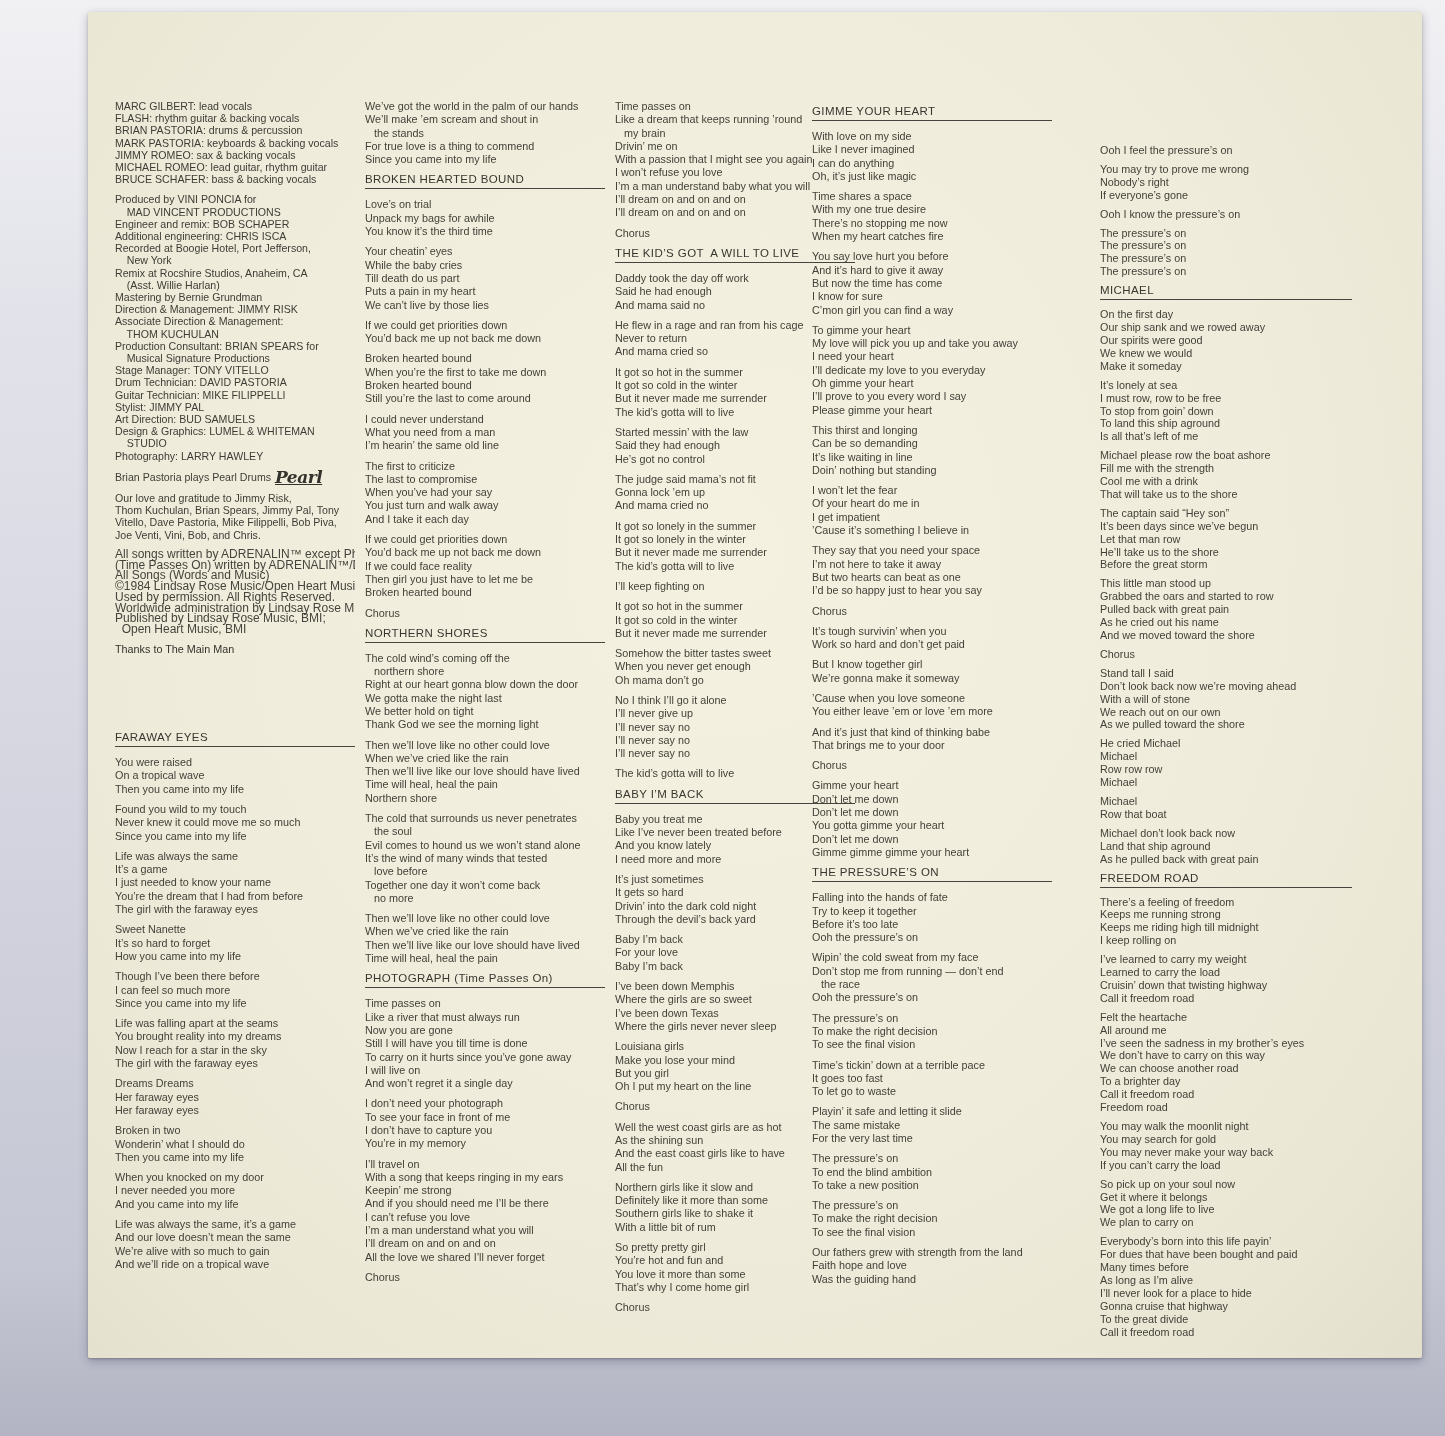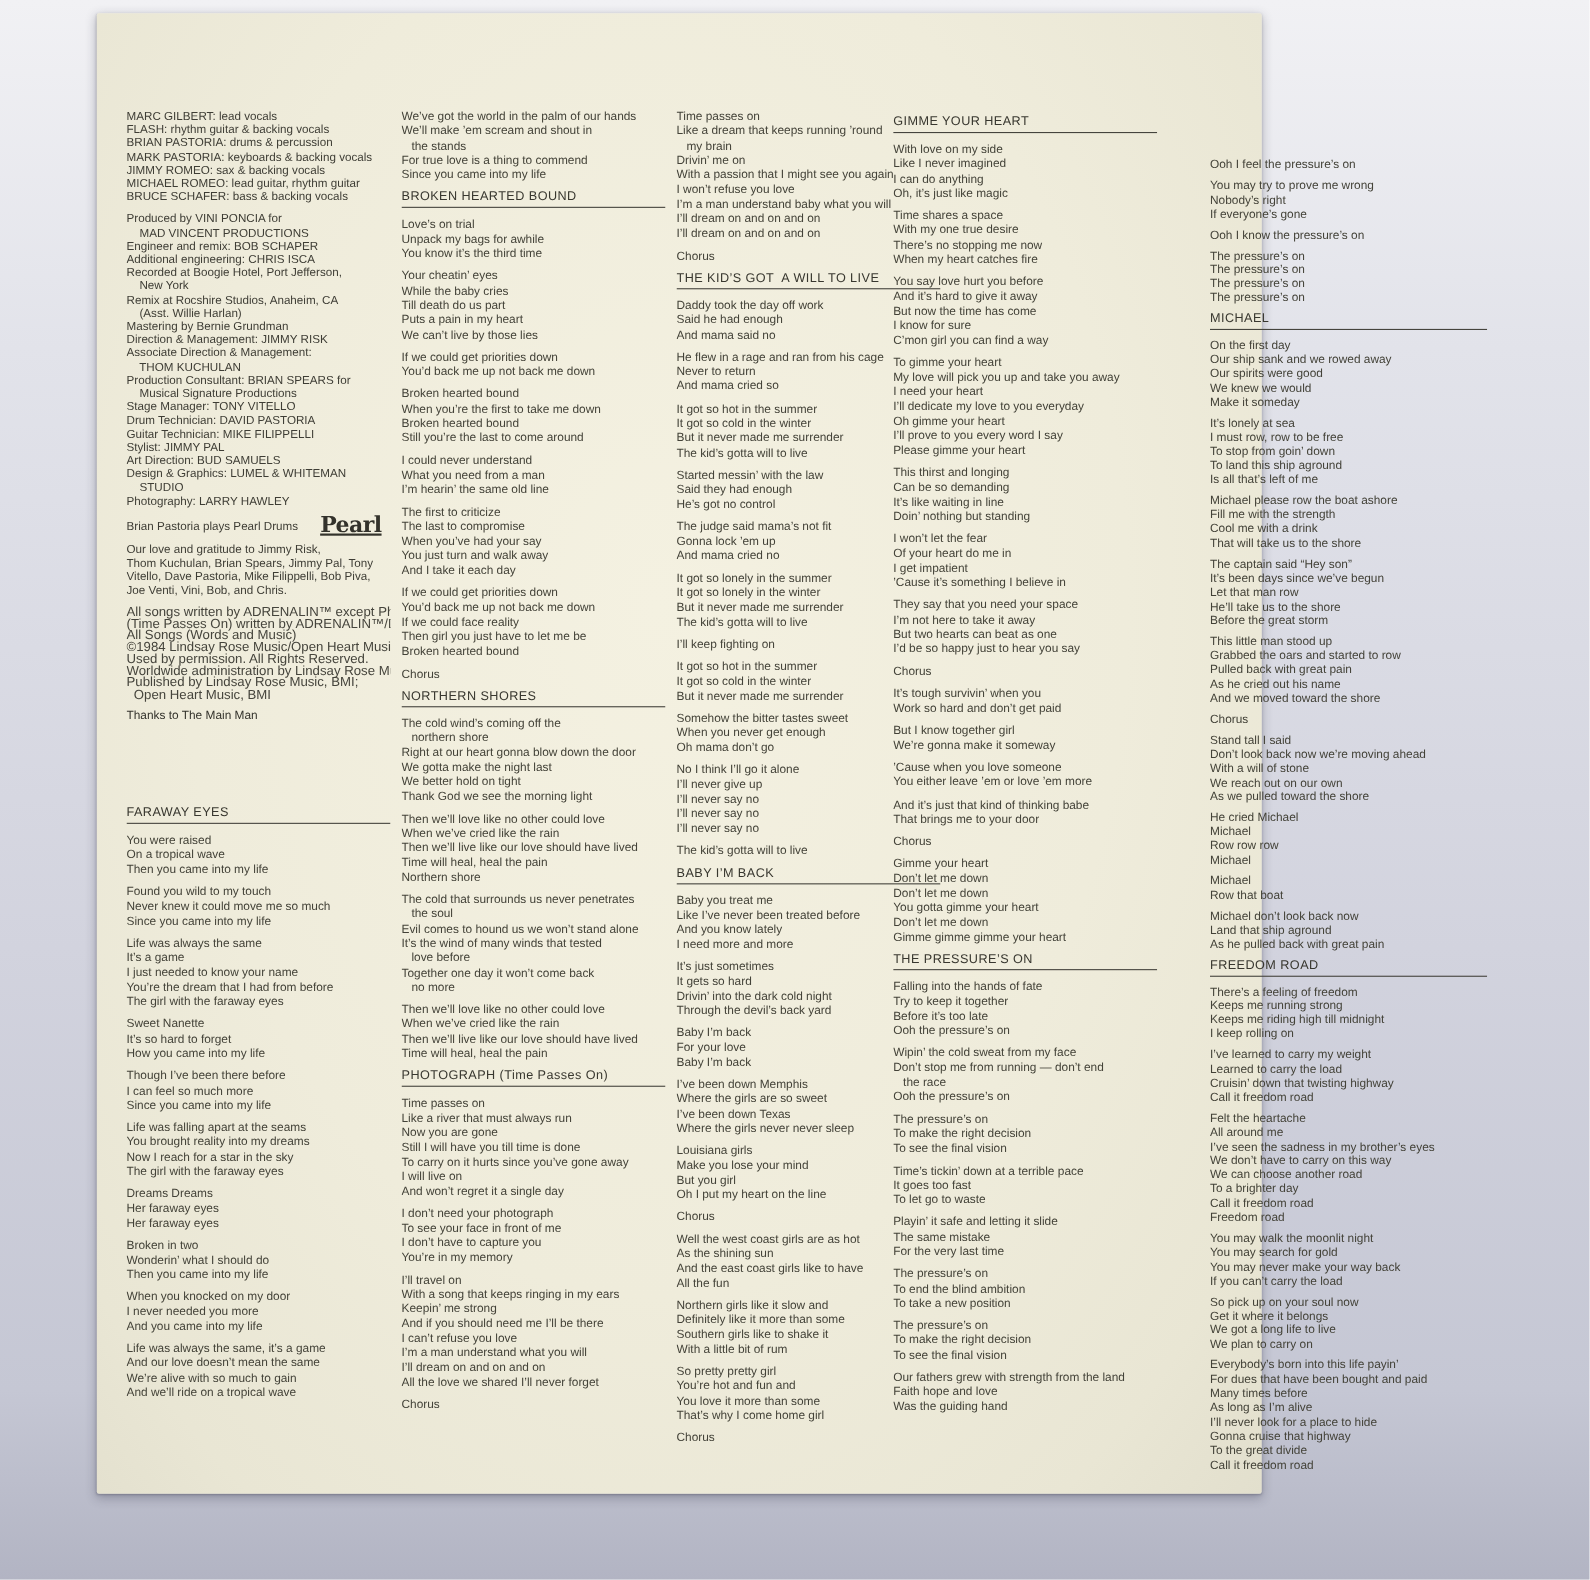--- a/index.html
+++ b/index.html
@@ -2,21 +2,21 @@
 <html><head>
 <meta charset="utf-8">
 <style>
   html,body{margin:0;padding:0;}
   body{
     width:1445px;height:1436px;overflow:hidden;position:relative;
     background:linear-gradient(180deg,#f1f1f4 0%,#e2e3ea 22%,#d2d3de 60%,#c5c7d4 88%,#b2b4c3 100%);
     font-family:"Liberation Sans", sans-serif;
   }
   .paper{
-    position:absolute;left:88px;top:12px;width:1059px;height:1346px;
+    position:absolute;left:88px;top:12px;width:1334px;height:1346px;
     background:radial-gradient(ellipse at 48% 40%, #f4f1e1 0%, #efecdb 55%, #e9e6d4 85%, #e2dfcd 100%);
     box-shadow:0 3px 10px rgba(40,40,60,0.30), 0 1px 2px rgba(40,40,60,0.25);
     border-radius:2px;
     color:#403f37;
   }
   .col{
     position:absolute;top:88px;bottom:14px;width:240px;overflow:hidden;
     white-space:pre;
   }
   .col.c0{left:27px;}
@@ -33,23 +33,23 @@
   .tight .stanza .line{line-height:12.9px;}
   .tight .stanza{margin-bottom:6px;}
   .song-title{
     font-size:11.5px;letter-spacing:.4px;color:#38372f;
     padding-bottom:3px;border-bottom:1.4px solid #45443d;
     margin:5px 0 9px 0;white-space:pre;
   }
   .tight .song-title{margin:4px 0 8px 0;}
   .pearl-row{font-size:10.6px;line-height:14px;color:#3e3d35;margin-bottom:8px;}
   .pearl-logo{
-    font-family:"DejaVu Serif", serif;font-weight:bold;
-    font-size:20px;letter-spacing:-0.5px;text-decoration:underline;
-    color:#33322b;margin-left:20px;vertical-align:-2px;display:inline-block;
+    font-family:"DejaVu Serif", serif;font-style:italic;font-weight:bold;
+    font-size:17px;letter-spacing:-0.5px;text-decoration:underline;
+    color:#33322b;margin-left:4px;vertical-align:-2px;display:inline-block;
   }
   .gap{width:100%;}
 </style>
 </head>
 <body>
 
 <div class="paper">
   <div id="columns-root">
       <div class="col c0"><div class="block credits"><div class="line">MARC GILBERT: lead vocals</div><div class="line">FLASH: rhythm guitar &amp; backing vocals</div><div class="line">BRIAN PASTORIA: drums &amp; percussion</div><div class="line">MARK PASTORIA: keyboards &amp; backing vocals</div><div class="line">JIMMY ROMEO: sax &amp; backing vocals</div><div class="line">MICHAEL ROMEO: lead guitar, rhythm guitar</div><div class="line">BRUCE SCHAFER: bass &amp; backing vocals</div></div><div class="block credits"><div class="line">Produced by VINI PONCIA for</div><div class="line">    MAD VINCENT PRODUCTIONS</div><div class="line">Engineer and remix: BOB SCHAPER</div><div class="line">Additional engineering: CHRIS ISCA</div><div class="line">Recorded at Boogie Hotel, Port Jefferson,</div><div class="line">    New York</div><div class="line">Remix at Rocshire Studios, Anaheim, CA</div><div class="line">    (Asst. Willie Harlan)</div><div class="line">Mastering by Bernie Grundman</div><div class="line">Direction &amp; Management: JIMMY RISK</div><div class="line">Associate Direction &amp; Management:</div><div class="line">    THOM KUCHULAN</div><div class="line">Production Consultant: BRIAN SPEARS for</div><div class="line">    Musical Signature Productions</div><div class="line">Stage Manager: TONY VITELLO</div><div class="line">Drum Technician: DAVID PASTORIA</div><div class="line">Guitar Technician: MIKE FILIPPELLI</div><div class="line">Stylist: JIMMY PAL</div><div class="line">Art Direction: BUD SAMUELS</div><div class="line">Design &amp; Graphics: LUMEL &amp; WHITEMAN</div><div class="line">    STUDIO</div><div class="line">Photography: LARRY HAWLEY</div></div><div class="pearl-row"><span>Brian Pastoria plays Pearl Drums</span><span class="pearl-logo">Pearl</span></div><div class="block credits"><div class="line">Our love and gratitude to Jimmy Risk,</div><div class="line">Thom Kuchulan, Brian Spears, Jimmy Pal, Tony</div><div class="line">Vitello, Dave Pastoria, Mike Filippelli, Bob Piva,</div><div class="line">Joe Venti, Vini, Bob, and Chris.</div></div><div class="block small"><div class="line">All songs written by ADRENALIN™ except Photograph</div><div class="line">(Time Passes On) written by ADRENALIN™/David Larson.</div><div class="line">All Songs (Words and Music)</div><div class="line">©1984 Lindsay Rose Music/Open Heart Music</div><div class="line">Used by permission. All Rights Reserved.</div><div class="line">Worldwide administration by Lindsay Rose Music, BMI</div><div class="line">Published by Lindsay Rose Music, BMI;</div><div class="line">  Open Heart Music, BMI</div></div><div class="block bold"><div class="line">Thanks to The Main Man</div></div><div class="gap" style="height: 62px;"></div><div class="song-title">FARAWAY EYES</div><div class="block stanza"><div class="line">You were raised</div><div class="line">On a tropical wave</div><div class="line">Then you came into my life</div></div><div class="block stanza"><div class="line">Found you wild to my touch</div><div class="line">Never knew it could move me so much</div><div class="line">Since you came into my life</div></div><div class="block stanza"><div class="line">Life was always the same</div><div class="line">It’s a game</div><div class="line">I just needed to know your name</div><div class="line">You’re the dream that I had from before</div><div class="line">The girl with the faraway eyes</div></div><div class="block stanza"><div class="line">Sweet Nanette</div><div class="line">It’s so hard to forget</div><div class="line">How you came into my life</div></div><div class="block stanza"><div class="line">Though I’ve been there before</div><div class="line">I can feel so much more</div><div class="line">Since you came into my life</div></div><div class="block stanza"><div class="line">Life was falling apart at the seams</div><div class="line">You brought reality into my dreams</div><div class="line">Now I reach for a star in the sky</div><div class="line">The girl with the faraway eyes</div></div><div class="block stanza"><div class="line">Dreams Dreams</div><div class="line">Her faraway eyes</div><div class="line">Her faraway eyes</div></div><div class="block stanza"><div class="line">Broken in two</div><div class="line">Wonderin’ what I should do</div><div class="line">Then you came into my life</div></div><div class="block stanza"><div class="line">When you knocked on my door</div><div class="line">I never needed you more</div><div class="line">And you came into my life</div></div><div class="block stanza"><div class="line">Life was always the same, it’s a game</div><div class="line">And our love doesn’t mean the same</div><div class="line">We’re alive with so much to gain</div><div class="line">And we’ll ride on a tropical wave</div></div></div>
       <div class="col c1"><div class="block stanza"><div class="line">We’ve got the world in the palm of our hands</div><div class="line">We’ll make ’em scream and shout in</div><div class="line">   the stands</div><div class="line">For true love is a thing to commend</div><div class="line">Since you came into my life</div></div><div class="song-title">BROKEN HEARTED BOUND</div><div class="block stanza"><div class="line">Love’s on trial</div><div class="line">Unpack my bags for awhile</div><div class="line">You know it’s the third time</div></div><div class="block stanza"><div class="line">Your cheatin’ eyes</div><div class="line">While the baby cries</div><div class="line">Till death do us part</div><div class="line">Puts a pain in my heart</div><div class="line">We can’t live by those lies</div></div><div class="block stanza"><div class="line">If we could get priorities down</div><div class="line">You’d back me up not back me down</div></div><div class="block stanza"><div class="line">Broken hearted bound</div><div class="line">When you’re the first to take me down</div><div class="line">Broken hearted bound</div><div class="line">Still you’re the last to come around</div></div><div class="block stanza"><div class="line">I could never understand</div><div class="line">What you need from a man</div><div class="line">I’m hearin’ the same old line</div></div><div class="block stanza"><div class="line">The first to criticize</div><div class="line">The last to compromise</div><div class="line">When you’ve had your say</div><div class="line">You just turn and walk away</div><div class="line">And I take it each day</div></div><div class="block stanza"><div class="line">If we could get priorities down</div><div class="line">You’d back me up not back me down</div><div class="line">If we could face reality</div><div class="line">Then girl you just have to let me be</div><div class="line">Broken hearted bound</div></div><div class="block stanza"><div class="line">Chorus</div></div><div class="song-title">NORTHERN SHORES</div><div class="block stanza"><div class="line">The cold wind’s coming off the</div><div class="line">   northern shore</div><div class="line">Right at our heart gonna blow down the door</div><div class="line">We gotta make the night last</div><div class="line">We better hold on tight</div><div class="line">Thank God we see the morning light</div></div><div class="block stanza"><div class="line">Then we’ll love like no other could love</div><div class="line">When we’ve cried like the rain</div><div class="line">Then we’ll live like our love should have lived</div><div class="line">Time will heal, heal the pain</div><div class="line">Northern shore</div></div><div class="block stanza"><div class="line">The cold that surrounds us never penetrates</div><div class="line">   the soul</div><div class="line">Evil comes to hound us we won’t stand alone</div><div class="line">It’s the wind of many winds that tested</div><div class="line">   love before</div><div class="line">Together one day it won’t come back</div><div class="line">   no more</div></div><div class="block stanza"><div class="line">Then we’ll love like no other could love</div><div class="line">When we’ve cried like the rain</div><div class="line">Then we’ll live like our love should have lived</div><div class="line">Time will heal, heal the pain</div></div><div class="song-title">PHOTOGRAPH (Time Passes On)</div><div class="block stanza"><div class="line">Time passes on</div><div class="line">Like a river that must always run</div><div class="line">Now you are gone</div><div class="line">Still I will have you till time is done</div><div class="line">To carry on it hurts since you’ve gone away</div><div class="line">I will live on</div><div class="line">And won’t regret it a single day</div></div><div class="block stanza"><div class="line">I don’t need your photograph</div><div class="line">To see your face in front of me</div><div class="line">I don’t have to capture you</div><div class="line">You’re in my memory</div></div><div class="block stanza"><div class="line">I’ll travel on</div><div class="line">With a song that keeps ringing in my ears</div><div class="line">Keepin’ me strong</div><div class="line">And if you should need me I’ll be there</div><div class="line">I can’t refuse you love</div><div class="line">I’m a man understand what you will</div><div class="line">I’ll dream on and on and on</div><div class="line">All the love we shared I’ll never forget</div></div><div class="block stanza"><div class="line">Chorus</div></div></div>

